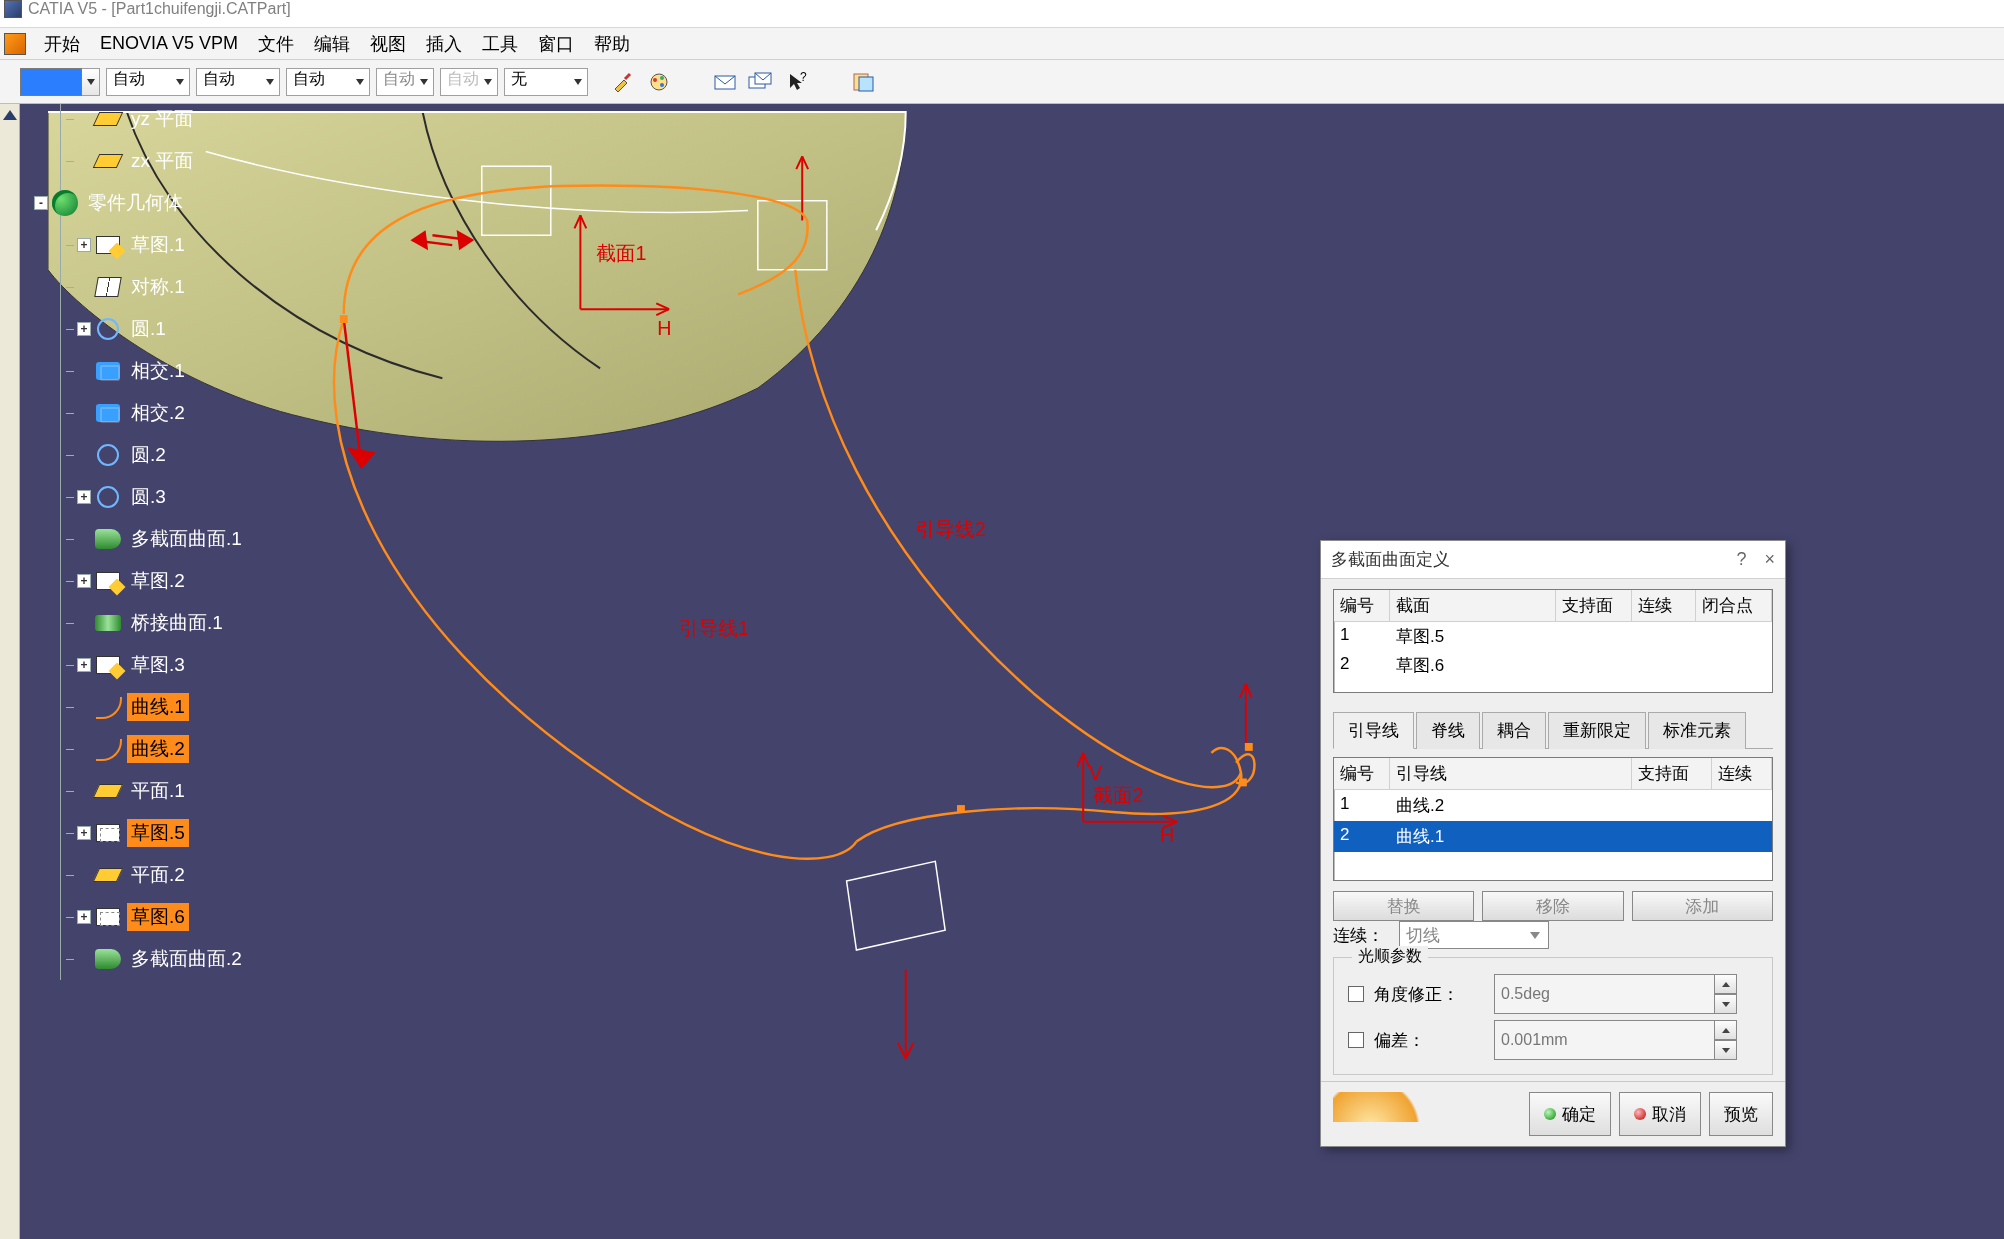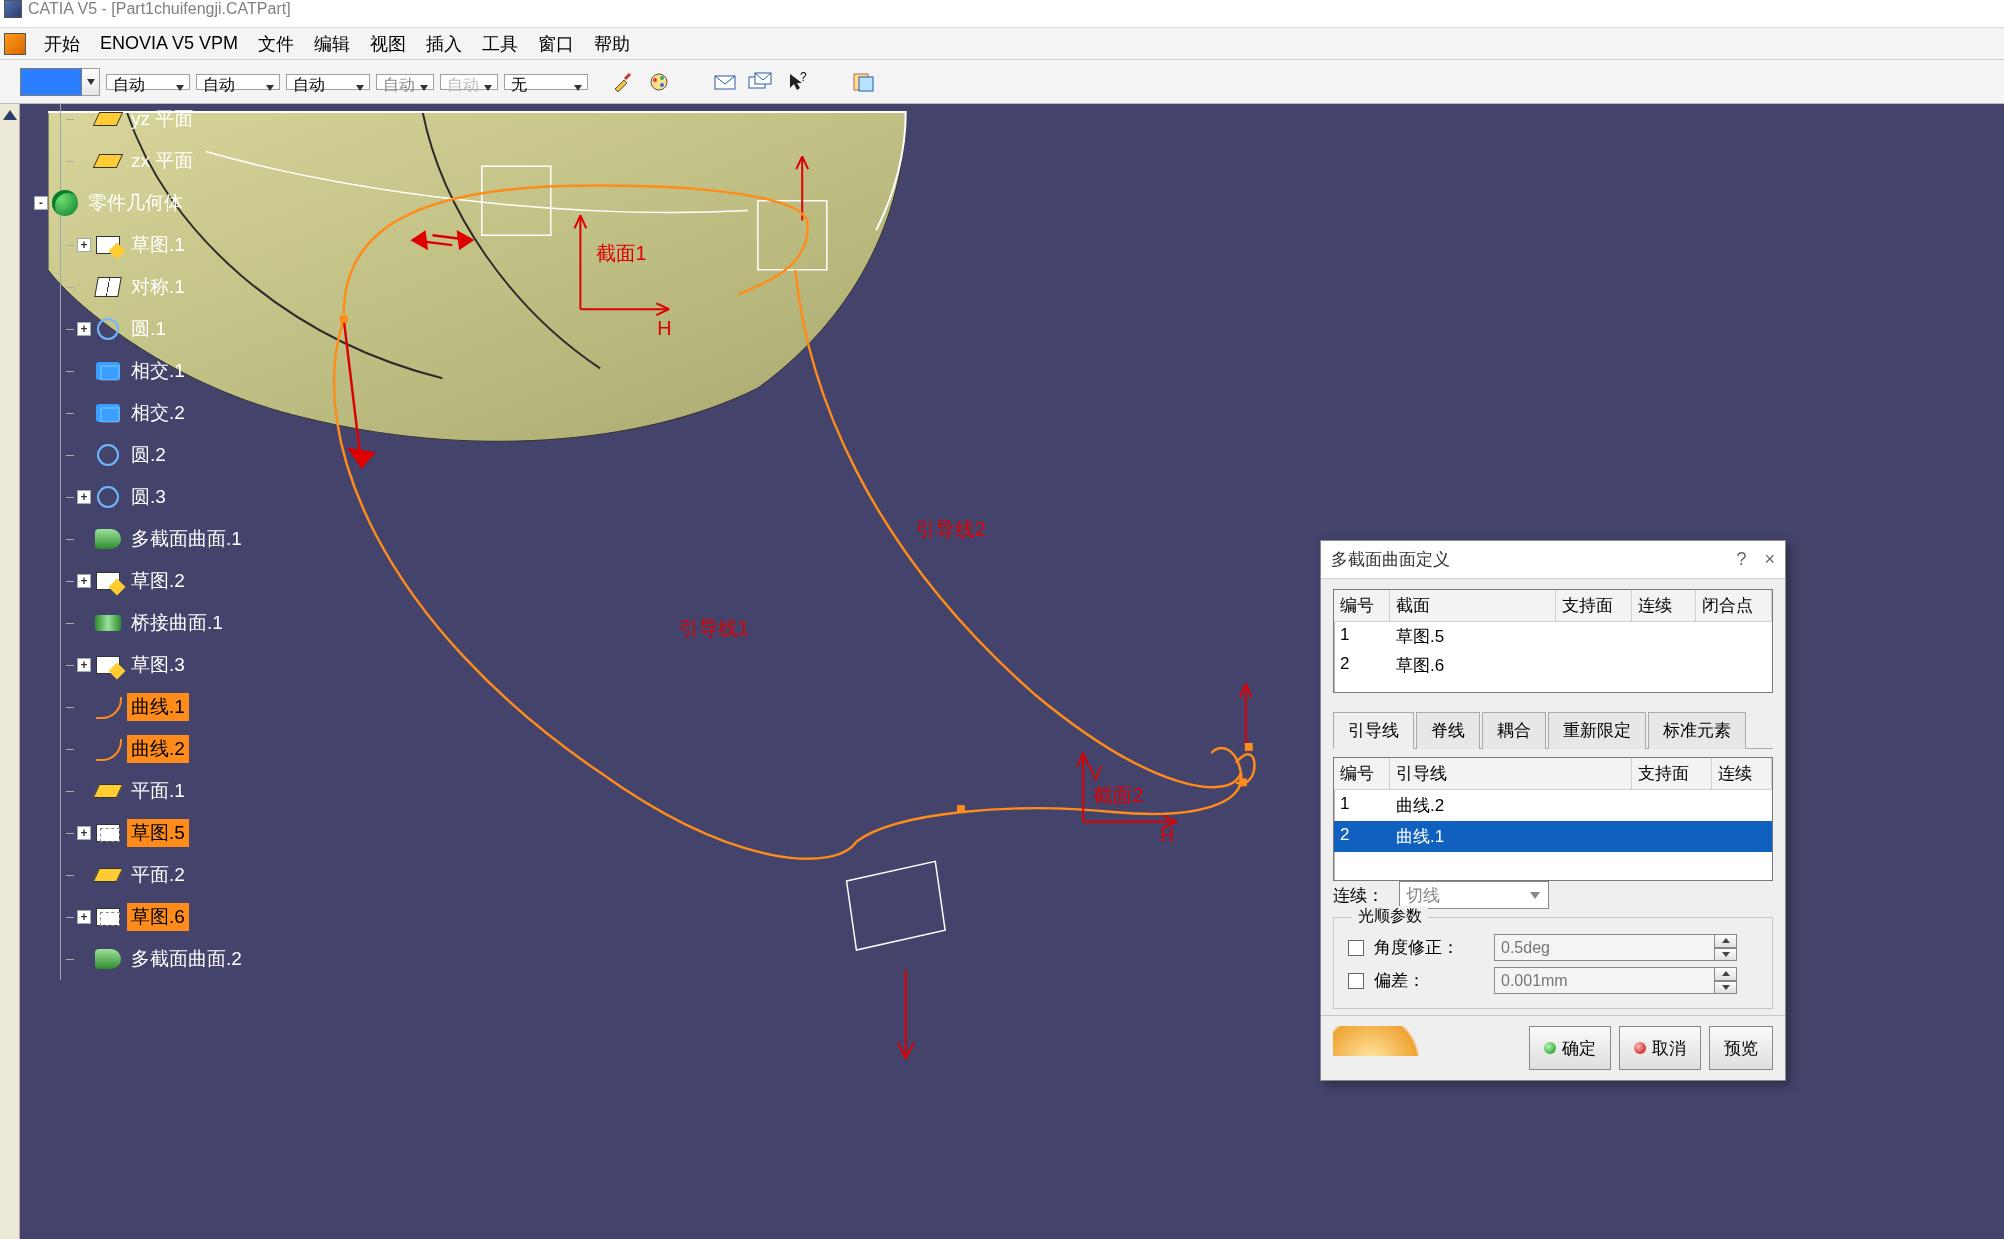--- a/index.html
+++ b/index.html
@@ -15,21 +15,21 @@
   .menubar .app-icon2 { width:22px; height:22px; margin-right:8px; background: linear-gradient(135deg,#ff9b1a,#d96600); border:1px solid #555; }
   .menubar .menu-item { font-size:18px; padding: 4px 10px; cursor:default; color:#000; }
   .menubar .menu-item.start { color:#000; background:none; text-decoration: underline; text-decoration-color:transparent;}
 
   
   .toolbar { height: 44px; background: #f4f4f4; border-bottom:1px solid #bdbdbd; display:flex; align-items:center; padding-left:20px; gap:6px; }
   .color-swatch { width:62px; height:28px; background:#2b7fff; border:1px solid #7a7a7a; }
   .combo-btn { width:18px; height:28px; border:1px solid #a0a0a0; border-left:none; background:linear-gradient(#fff,#e6e6e6); display:flex; align-items:center; justify-content:center;}
   .combo-btn::after { content:""; border-left:4px solid transparent; border-right:4px solid transparent; border-top:6px solid #333; }
   .combo { display:flex; align-items:center; }
-  .combo select, .combo .sel { height:16px; font-size:16px; border:1px solid #a0a0a0; background:#fff; padding: 0 18px 0 6px; appearance:none; position:relative; min-width:80px;}
+  .combo select, .combo .sel { height:28px; font-size:16px; border:1px solid #a0a0a0; background:#fff; padding: 0 18px 0 6px; appearance:none; position:relative; min-width:80px;}
   .combo .wrap { position:relative; }
   .combo .wrap::after { content:""; position:absolute; right:6px; top:11px; border-left:4px solid transparent; border-right:4px solid transparent; border-top:6px solid #333;}
   .tool-sep { width:8px; }
   .tb-btn { width:30px; height:30px; border:1px solid transparent; display:flex; align-items:center; justify-content:center; font-size:18px;}
 
   
   .main { flex:1; position:relative; background: #44436c; overflow:hidden; }
 
   
   .gutter { position:absolute; left:0; top:0; width:20px; height:100%; background:#ece9d8; border-right:1px solid #b0b0b0;}
@@ -89,21 +89,21 @@
   .btn-row { display:flex; gap:8px; margin-top:10px;}
   .btn3 { flex:1; height:30px; border:1px solid #888; background:linear-gradient(#f8f8f8,#dcdcdc); color:#888; display:flex; align-items:center; justify-content:center;}
   .field-row { display:flex; align-items:center; gap:10px; margin-top:0;}
   .field-row label { width:56px;}
   .sel-box { flex:0 0 150px; height:28px; border:1px solid #888; background:#fff; padding:2px 6px; color:#888; position:relative;}
   .sel-box::after { content:""; position:absolute; right:8px; top:10px; border-left:5px solid transparent; border-right:5px solid transparent; border-top:7px solid #888;}
   .group { border:1px solid #c8c8c8; margin-top:8px; padding:10px 10px 8px; position:relative;}
   .group .gtitle { position:absolute; top:-12px; left:18px; background:#efefef; padding:0 6px; font-size:16px;}
   .chk-row { display:flex; align-items:center; gap:10px; margin:6px 4px;}
   .chk { width:16px; height:16px; border:1px solid #666; background:#fff;}
-  .numbox { flex:0 0 190px; height:27px; display:flex;}
+  .numbox { flex:0 0 190px; height:40px; display:flex;}
   .numbox input { flex:1; border:1px solid #888; background:#f4f4f4; color:#777; padding:2px 6px; font-size:16px;}
   .spin { width:22px; display:flex; flex-direction:column;}
   .spin div { flex:1; border:1px solid #888; border-left:none; background:linear-gradient(#fdfdfd,#e0e0e0); display:flex; align-items:center; justify-content:center;}
   .spin div::after { content:""; border-left:4px solid transparent; border-right:4px solid transparent;}
   .spin div:first-child::after { border-bottom:5px solid #444;}
   .spin div:last-child::after { border-top:5px solid #444;}
   .dlg-footer { display:flex; justify-content:flex-end; gap:8px; padding:10px 12px; border-top:1px solid #c8c8c8; background:#efefef;}
   .foot-deco { flex:1; height:30px; background: radial-gradient(circle at 20% 120%, #ffe9a8 0%, #f0a332 30%, transparent 32%), radial-gradient(circle at 5% 150%, #8fd3ff 0%, #2b6fb5 20%, transparent 22%);}
   .fbtn { height:44px; padding: 0 14px; border:1px solid #888; background:linear-gradient(#fafafa,#dedede); display:flex; align-items:center; gap:6px;}
   .led { width:12px; height:12px; border-radius:50%;}
@@ -570,20 +570,25 @@
         </div>
         <div class="row sel">
           <span>2</span>
             <span>曲线.1</span>
             <span></span>
             <span></span>
         </div>
         <div style="height:28px"></div>
       </div>
 
+      <div class="btn-row">
+        <div class="btn3">替换</div>
+        <div class="btn3">移除</div>
+        <div class="btn3">添加</div>
+      </div>
 
       <div class="field-row">
         <label>连续：</label>
         <div class="sel-box">切线</div>
       </div>
 
       <div class="group">
         <span class="gtitle">光顺参数</span>
         <div class="chk-row">
           <span class="chk"></span>

